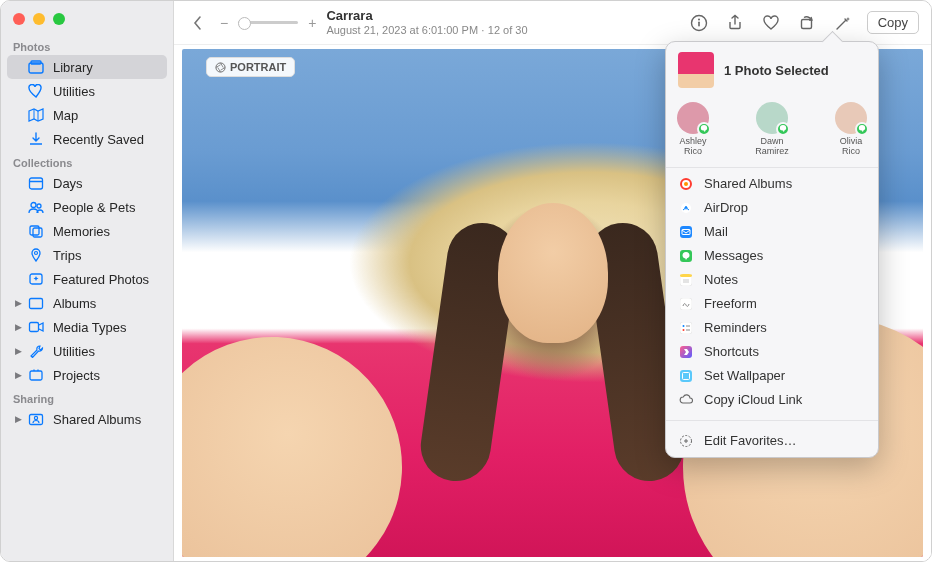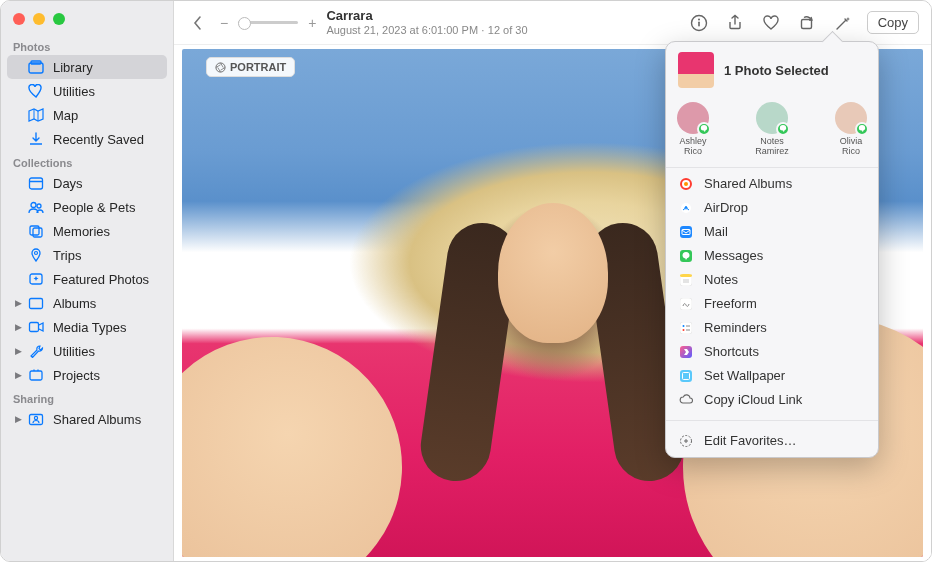--- a/index.html
+++ b/index.html
@@ -320,21 +320,21 @@
             <div class="pname">Ashley Rico</div>
           </div>
           <div class="person">
             <div class="avatar c">
               <div class="msg-badge">
                 <svg viewBox="0 0 10 10">
                   <path d="M1 4a3 3 0 0 1 8 0c0 1.2-.8 2.2-2 2.7L6 9 5 7H4a3 3 0 0 1-3-3Z" fill="#fff"></path>
                 </svg>
               </div>
             </div>
-            <div class="pname">Notes Ramirez</div>
+            <div class="pname">Dawn Ramirez</div>
           </div>
           <div class="person">
             <div class="avatar d">
               <div class="msg-badge">
                 <svg viewBox="0 0 10 10">
                   <path d="M1 4a3 3 0 0 1 8 0c0 1.2-.8 2.2-2 2.7L6 9 5 7H4a3 3 0 0 1-3-3Z" fill="#fff"></path>
                 </svg>
               </div>
             </div>
             <div class="pname">Olivia Rico</div>

